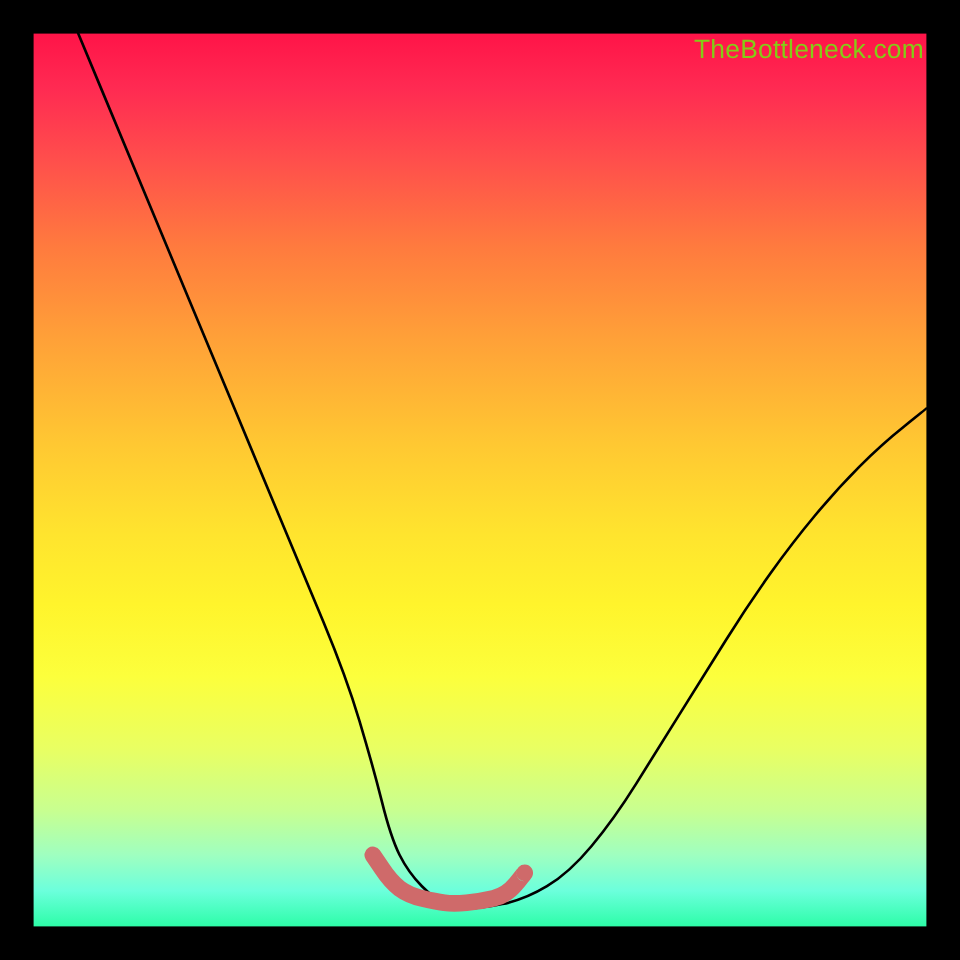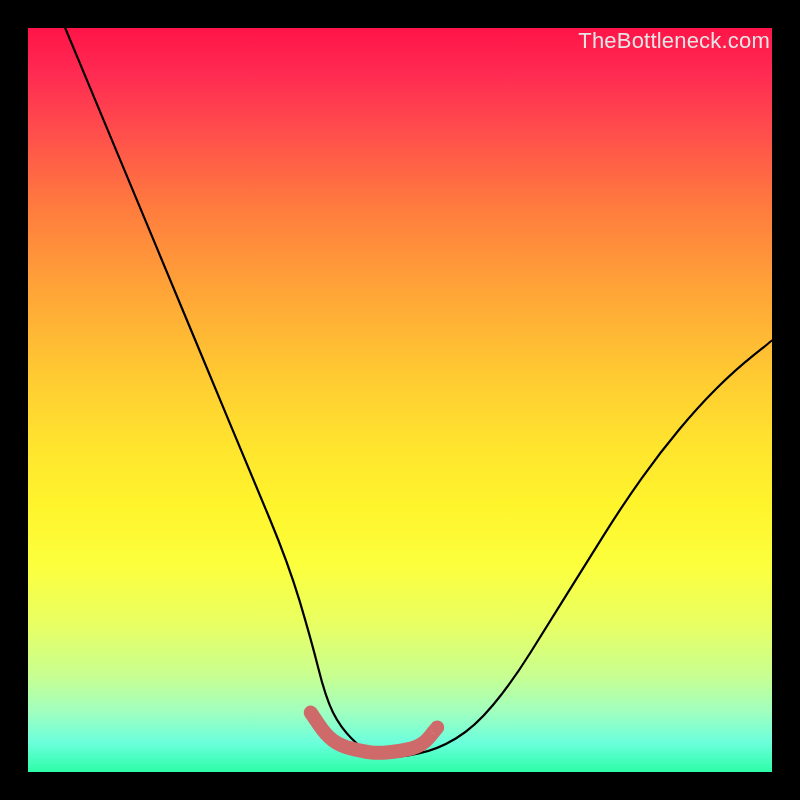--- a/index.html
+++ b/index.html
@@ -37,21 +37,21 @@
       #e9ff62 80%,
       #c8ff90 87%,
       #9fffc0 92%,
       #6cffdc 96%,
       #2dfda8 100%);
   }
   .watermark {
     position: absolute;
     top: 28px;
     right: 30px;
-    color: #e5e5e5;
+    color: #84cc16;
     font: 22px Arial, Helvetica, sans-serif;
     letter-spacing: 0.2px;
     user-select: none;
   }
   svg.curve {
     position: absolute;
     top: 0;
     left: 0;
     width: 744px;
     height: 744px;

